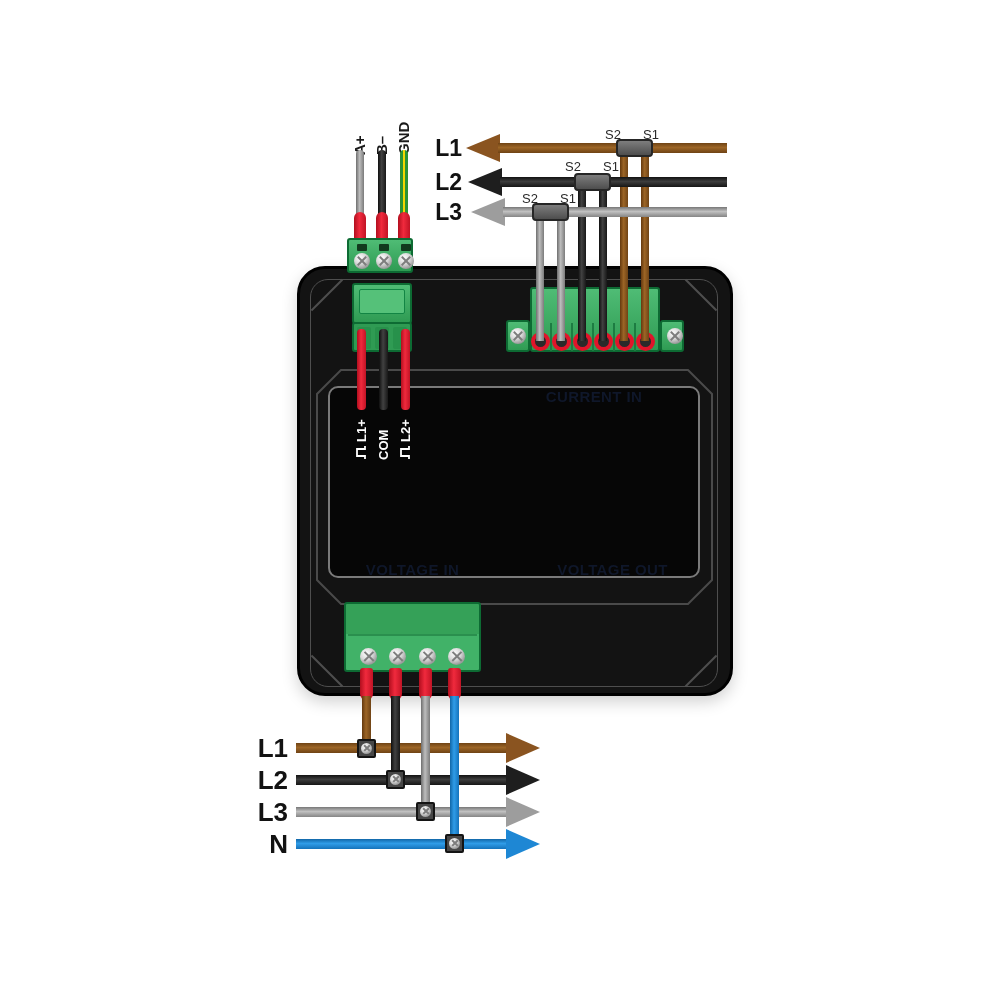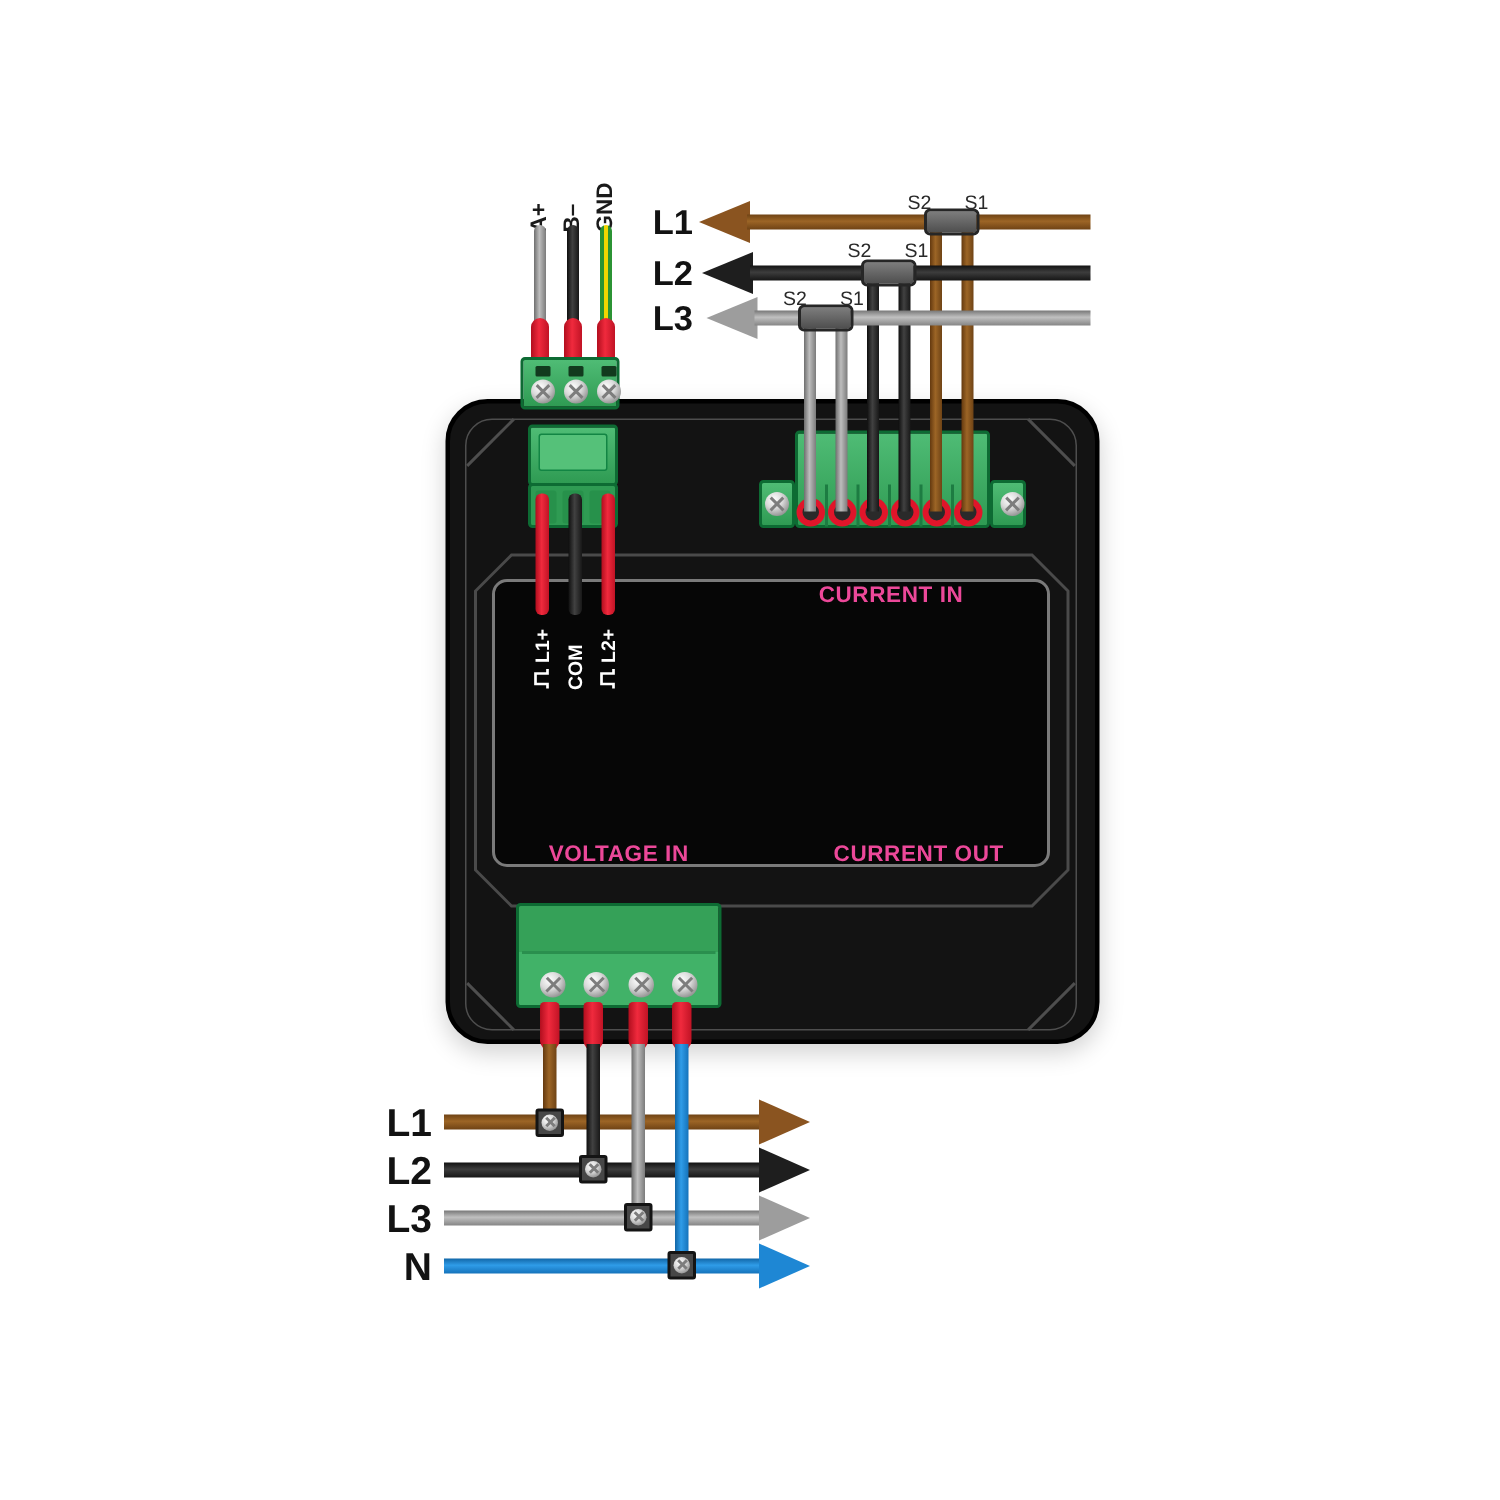--- a/index.html
+++ b/index.html
@@ -27,41 +27,41 @@
   .junction{background:#474747;border:2px solid #141414;border-radius:2px;}
   .ring{border:4px solid #e0152a;border-radius:50%;background:#2a2a2a;}
   .arrow{width:0;height:0;}
   .vlabel{transform:rotate(-90deg);font-weight:bold;font-size:15px;color:#1a1a1a;
           height:16px;line-height:16px;text-align:left;white-space:nowrap;}
   .vpulse{transform:rotate(-90deg);height:16px;display:flex;align-items:center;gap:3px;
           color:#ffffff;font-weight:bold;font-size:13px;white-space:nowrap;}
   .toplabel{font-weight:bold;font-size:23px;color:#121212;text-align:right;width:34px;line-height:26px;}
   .biglabel{font-weight:bold;font-size:26px;color:#121212;text-align:right;width:38px;line-height:28px;}
   .slabel{font-size:13px;color:#2a2a2a;text-align:center;width:24px;line-height:14px;}
-  .panel-label{color:#ec4899;font-weight:bold;font-size:15px;text-align:center;letter-spacing:.4px;}
+  .panel-label{color:#0f172a;font-weight:bold;font-size:15px;text-align:center;letter-spacing:.4px;}
   .divider{background:#1d7c42;}
 </style>
 </head>
 <body>
 
 <div id="canvas">
 
   <div class="abs" style="left:297px;top:266px;width:436px;height:430px;border-radius:28px;background:#131313;border:3px solid #000;box-shadow:0 6px 16px rgba(0,0,0,.18);"></div>
   <div class="abs" style="left:310px;top:279px;width:408px;height:408px;border:1.5px solid #4e4e4e;border-radius:18px;"></div>
   <div class="abs" style="left:305px;top:294px;width:44px;height:2px;background:#4e4e4e;transform:rotate(-45deg);"></div>
   <div class="abs" style="left:679px;top:294px;width:44px;height:2px;background:#4e4e4e;transform:rotate(45deg);"></div>
   <div class="abs" style="left:305px;top:670px;width:44px;height:2px;background:#4e4e4e;transform:rotate(45deg);"></div>
   <div class="abs" style="left:679px;top:670px;width:44px;height:2px;background:#4e4e4e;transform:rotate(-45deg);"></div>
   <svg class="abs" style="left:0;top:0;" width="1000" height="1000">
     <polygon points="341,370 688,370 712,394 712,580 688,604 341,604 317,580 317,394" fill="none" stroke="#4a4a4a" stroke-width="2"></polygon>
   </svg>
   <div class="abs" style="left:328px;top:386px;width:372px;height:192px;border:2.5px solid #7a7a7a;border-radius:10px;background:#060606;"></div>
   <div class="abs panel-label" style="left:504px;top:388px;width:180px;">CURRENT IN</div>
   <div class="abs panel-label" style="left:330px;top:561px;width:165px;">VOLTAGE IN</div>
-  <div class="abs panel-label" style="left:520px;top:561px;width:185px;">CURRENT OUT</div>
+  <div class="abs panel-label" style="left:520px;top:561px;width:185px;">VOLTAGE OUT</div>
 
   <div class="abs vlabel" style="left:328px;top:115px;width:64px;">A+</div>
   <div class="abs vlabel" style="left:350px;top:115px;width:64px;">B–</div>
   <div class="abs vlabel" style="left:372px;top:115px;width:64px;">GND</div>
   <div class="abs w-gray" style="left:356px;top:150px;width:8px;height:67px;border-radius:4px 4px 0 0;"></div>
   <div class="abs w-black" style="left:378px;top:150px;width:8px;height:67px;border-radius:4px 4px 0 0;"></div>
   <div class="abs w-gnd" style="left:400px;top:150px;width:8px;height:67px;border-radius:4px 4px 0 0;"></div>
   <div class="abs ferrule" style="left:354px;top:212px;width:12px;height:30px;border-radius:6px 6px 3px 3px;"></div>
   <div class="abs ferrule" style="left:376px;top:212px;width:12px;height:30px;border-radius:6px 6px 3px 3px;"></div>
   <div class="abs ferrule" style="left:398px;top:212px;width:12px;height:30px;border-radius:6px 6px 3px 3px;"></div>

